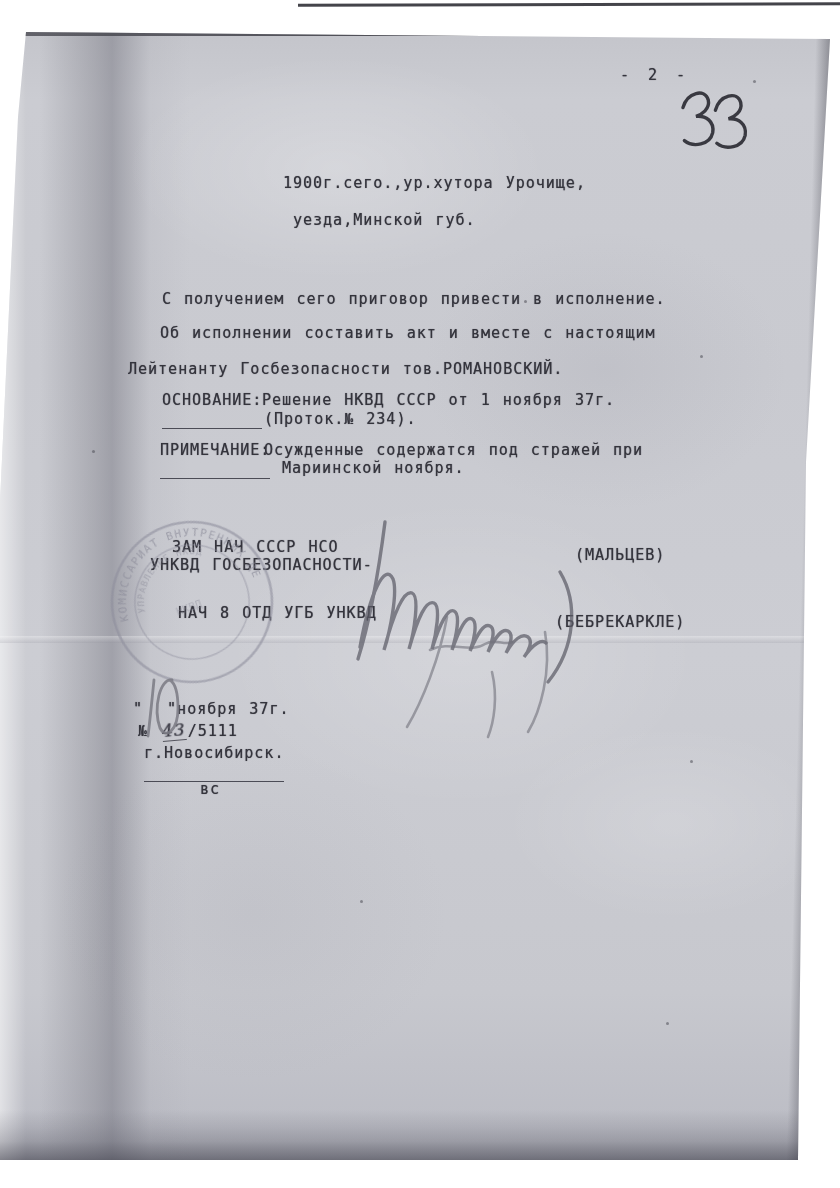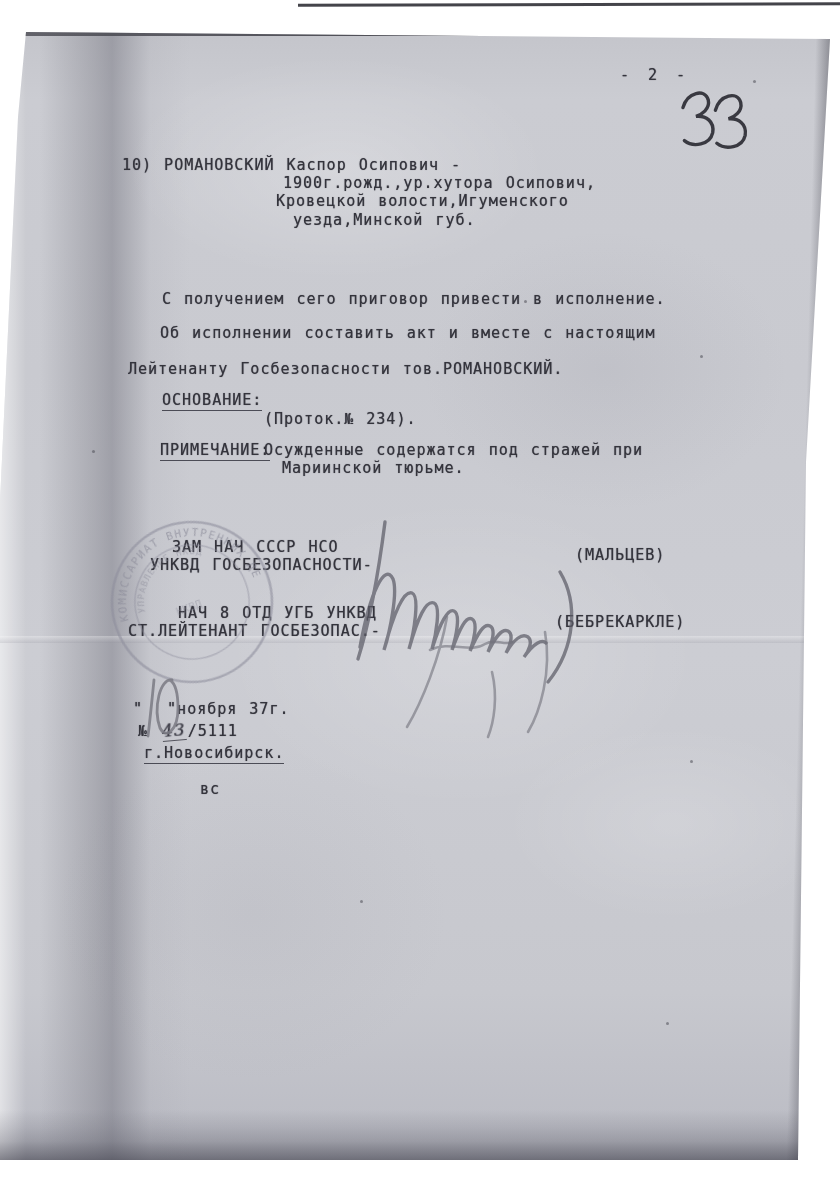--- a/index.html
+++ b/index.html
@@ -40,21 +40,21 @@
   .speck{position:absolute;width:3px;height:3px;border-radius:50%;background:#4c4c56;opacity:.55;}
 
   
   .tline{
     position:absolute;white-space:pre;
     font:15px/18px "DejaVu Sans Mono",monospace;
     letter-spacing:1px;word-spacing:2px;color:#34343c;
     text-shadow:0 0 1px rgba(44,44,54,.55),.4px .4px 0 rgba(44,44,54,.28);
     filter:blur(.25px);
   }
-  .u{border-bottom:1.6px solid rgba(48,48,58,.82);padding-bottom:1px;}
+  .u{border-bottom:1.6px solid rgba(48,48,58,.82);padding-bottom:19px;}
   .hand-num{
     display:inline-block;font:italic 17px "DejaVu Serif",serif;color:#3a3a44;
     transform:rotate(-5deg);border-bottom:1.6px solid rgba(55,55,65,.8);
     margin:0 2px;filter:blur(.2px);
   }
   .stamp-svg{position:absolute;left:104px;top:482px;
     transform:rotate(-20deg);filter:blur(.6px);opacity:.78;}
   .sig-svg{position:absolute;left:330px;top:455px;}
   .hand10-svg{position:absolute;left:136px;top:636px;}
   .hand33-svg{position:absolute;left:670px;top:80px;transform:rotate(-6deg);}
@@ -75,44 +75,42 @@
   <div class="speck" style="left:753px;top:48px"></div>
   <div class="speck" style="left:524px;top:268px"></div>
   <div class="speck" style="left:700px;top:323px"></div>
   <div class="speck" style="left:690px;top:728px"></div>
   <div class="speck" style="left:360px;top:868px"></div>
   <div class="speck" style="left:666px;top:990px"></div>
   <div class="speck" style="left:92px;top:418px"></div>
 
   <div class="tline" style="left:620px;top:34px;letter-spacing:4px">- 2 -</div>
 
-  <div class="tline" style="left:122px;top:124px">10) РОМАНОВСКИЙ Каспор Осипович -</div>
-  <div class="tline" style="left:283px;top:142px">1900г.рожд.,ур.хутора Осипович,</div>
-  <div class="tline" style="left:276px;top:160px">Кровецкой волости,Игуменского</div>
+  <div class="tline" style="left:283px;top:142px">1900г.сего.,ур.хутора Урочище,</div>
   <div class="tline" style="left:293px;top:179px">уезда,Минской губ.</div>
 
 
   <div class="tline" style="left:162px;top:258px">С получением сего приговор привести в исполнение.</div>
 
   <div class="tline" style="left:160px;top:292px">Об исполнении составить акт и вместе с настоящим</div>
   <div class="tline" style="left:128px;top:328px">Лейтенанту Госбезопасности тов.РОМАНОВСКИЙ.</div>
 
   <div class="tline u" style="left:162px;top:359px">ОСНОВАНИЕ:</div>
+  <div class="tline" style="left:262px;top:359px">Решение НКВД СССР от 1 ноября 37г.</div>
   <div class="tline" style="left:264px;top:378px">(Проток.№ 234).</div>
 
   <div class="tline u" style="left:160px;top:409px">ПРИМЕЧАНИЕ:</div>
   <div class="tline" style="left:264px;top:409px">Осужденные содержатся под стражей при</div>
-  <div class="tline" style="left:282px;top:427px">Мариинской тюрьме.</div>
+  <div class="tline" style="left:282px;top:427px">Мариинской ноября.</div>
 
   <div class="tline" style="left:172px;top:506px">ЗАМ НАЧ СССР НСО</div>
   <div class="tline" style="left:150px;top:524px">УНКВД ГОСБЕЗОПАСНОСТИ-</div>
   <div class="tline" style="left:575px;top:514px">(МАЛЬЦЕВ)</div>
 
   <div class="tline" style="left:178px;top:572px">НАЧ 8 ОТД УГБ УНКВД</div>
-  <div class="tline" style="left:128px;top:590px">СТ.ЛЕЙТЕНАНТ ГОСБЕЗОПАС.-</div>
   <div class="tline" style="left:555px;top:581px">(БЕБРЕКАРКЛЕ)</div>
 
   <div class="tline" style="left:133px;top:668px">"  "ноября 37г.</div>
   <div class="tline" style="left:138px;top:688px"><span>№ </span><span class="hand-num">43</span><span>/5111</span></div>
   <div class="tline u" style="left:144px;top:712px">г.Новосибирск.</div>
   <div class="tline" style="left:200px;top:748px">вс</div>
 
   <svg class="stamp-svg" width="176" height="176" viewBox="0 0 176 176">
     <defs>
       <path id="arcTop" d="M 22,88 A 66,66 0 1 1 154,88"></path>

